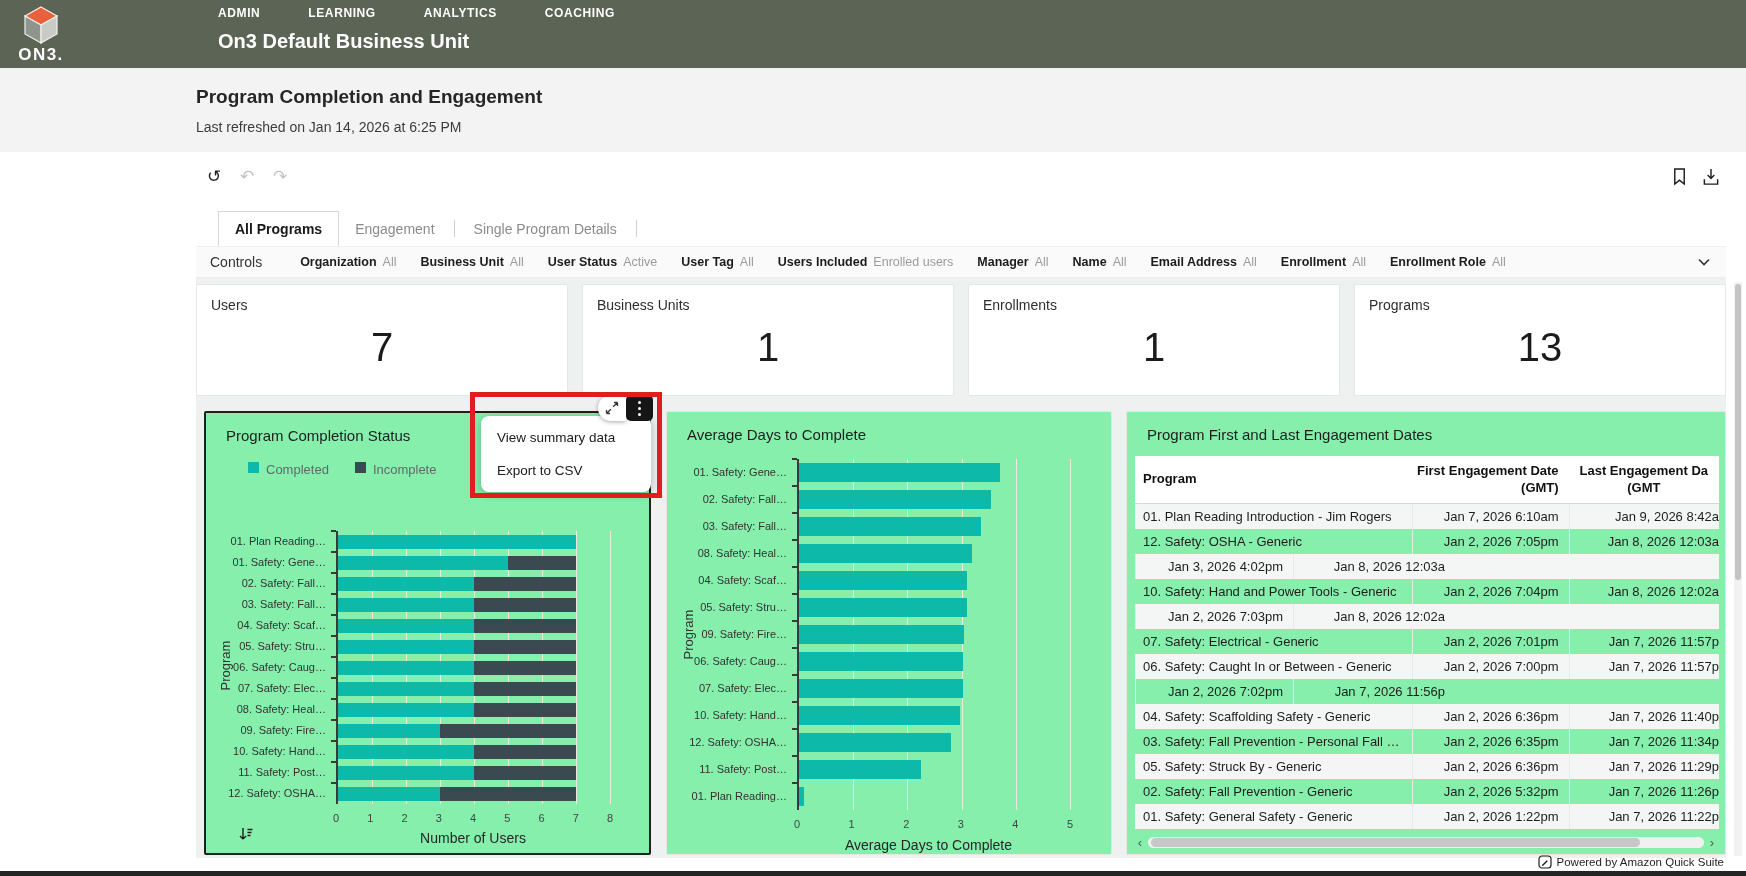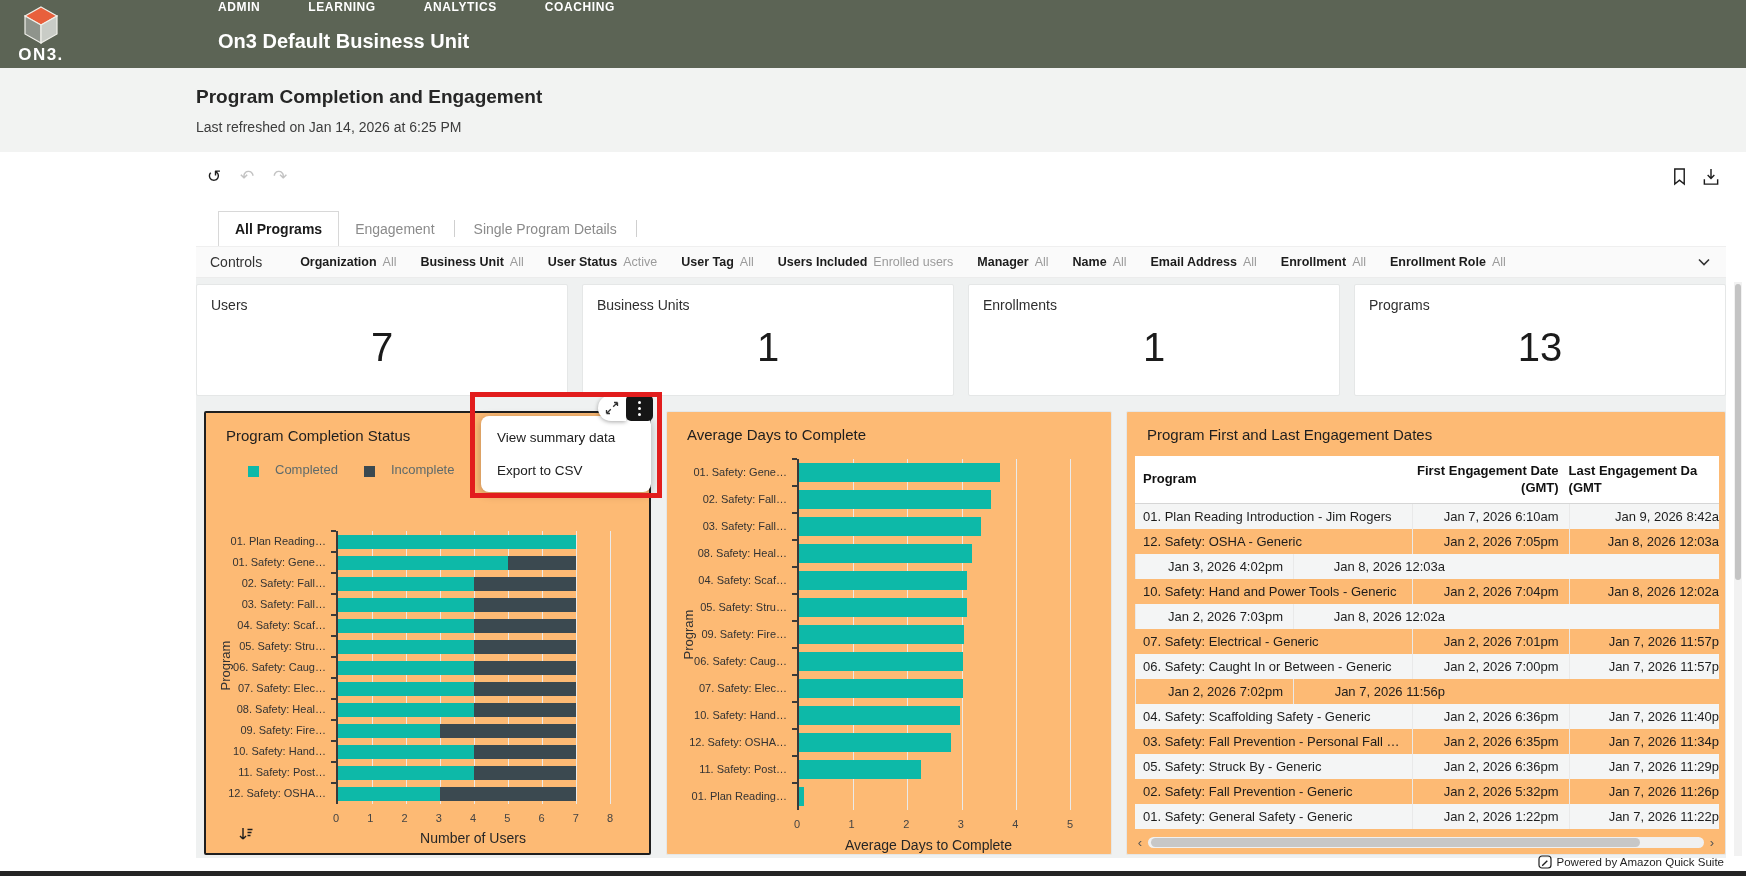--- a/index.html
+++ b/index.html
@@ -3,21 +3,21 @@
 <meta charset="utf-8">
 <style>
   * { box-sizing: border-box; margin: 0; padding: 0; }
   html,body { width:1746px; height:876px; }
   body { position:relative; font-family:"Liberation Sans", sans-serif; background:#ffffff; overflow:hidden; }
 
   
   .app-header { position:absolute; top:0; left:0; width:100%; height:68px; background:#5c6455; z-index:5; }
   .logo { position:absolute; left:6px; top:1px; width:70px; height:66px; display:flex; flex-direction:column; align-items:center; justify-content:center; cursor:pointer; }
   .logo-text { font-size:17px; font-weight:bold; color:#ffffff; letter-spacing:1.5px; line-height:1; margin-top:1px; }
-  .nav { position:absolute; left:218px; top:0; height:26px; display:flex; gap:48px; }
+  .nav { position:absolute; left:218px; top:0; height:26px; display:flex; align-items:center; gap:48px; }
   .nav-item { color:#ffffff; font-size:12px; font-weight:bold; letter-spacing:.6px; cursor:pointer; white-space:nowrap; }
   .header-title { position:absolute; left:218px; top:30px; color:#ffffff; font-size:20px; font-weight:bold; }
 
   
   .band { position:absolute; top:68px; left:0; width:100%; height:84px; background:#f2f3f2; }
   .page-title { position:absolute; left:196px; top:86px; font-size:19px; font-weight:bold; color:#262626; }
   .page-sub { position:absolute; left:196px; top:119px; font-size:14px; color:#3c3c3c; }
 
   
   .toolbar { position:absolute; left:196px; top:164px; width:1530px; height:28px; }
@@ -43,29 +43,29 @@
   .fval { color:#9b9b9b; }
   .controls-chevron { margin-left:auto; flex:none; cursor:pointer; display:flex; }
 
   
   .canvas { position:absolute; left:196px; top:278px; width:1530px; height:580px; background:#eff1f1; }
   .kpi-row { position:absolute; left:0; top:6px; width:100%; display:flex; gap:14px; }
   .kpi-card { flex:1; height:112px; background:#fff; border:1px solid #e5e7e7; border-radius:2px; position:relative; }
   .kpi-label { position:absolute; left:14px; top:12px; font-size:14px; color:#2e2e2e; }
   .kpi-value { position:absolute; left:0; right:0; top:40px; text-align:center; font-size:40px; color:#1b1b1b; }
 
-  .chart-card { position:absolute; top:133px; height:444px; background:#fdba74; border:1px solid #e5e7e7; border-radius:2px; }
+  .chart-card { position:absolute; top:133px; height:444px; background:#86efac; border:1px solid #e5e7e7; border-radius:2px; }
   #card-completion { left:8px; width:447px; border:2px solid #1f1f1f; }
   #card-avgdays   { left:470px; width:446px; }
   #card-table     { left:930px; width:600px; }
   .card-title { font-size:15px; color:#1e1e1e; padding:14px 0 0 20px; }
 
   
   .legend { display:flex; gap:26px; margin:18px 0 0 42px; }
-  .legend-item { display:flex; align-items:flex-end; gap:16px; font-size:13px; color:#5f6b6b; cursor:pointer; }
+  .legend-item { display:flex; align-items:flex-start; gap:7px; font-size:13px; color:#5f6b6b; cursor:pointer; }
   .legend-swatch { width:11px; height:11px; display:inline-block; }
   #c1-ylab { position:absolute; left:-16px; top:245px; transform:rotate(-90deg); font-size:13px; color:#333; width:70px; text-align:center; }
   #c2-ylab { position:absolute; left:-14px; top:215px; transform:rotate(-90deg); font-size:13px; color:#333; width:70px; text-align:center; }
 
   .labels-col { position:absolute; }
   .c-label { font-size:11px; color:#333; text-align:right; padding-right:8px; white-space:nowrap; overflow:hidden; }
   #c1-labels { left:0; top:118px; width:128px; }
   #c1-labels .c-label { height:21px; line-height:21px; }
   #c2-labels { left:0; top:47px; width:128px; }
   #c2-labels .c-label { height:27px; line-height:27px; }
@@ -90,21 +90,21 @@
   #c1-xlabel { left:130px; top:417px; width:274px; }
   #c2-xlabel { left:120px; top:425px; width:283px; }
   .sort-icon { position:absolute; left:32px; top:413px; cursor:pointer; }
 
   
   .table-wrap { position:absolute; left:8px; top:44px; width:584px; overflow:hidden; }
   .thead { display:flex; border-bottom:1px solid #d6d6d6; height:48px; align-items:center; background:#fff; }
   .th { font-size:13px; font-weight:bold; color:#111; line-height:1.3; }
   .th-0 { width:280px; padding-left:8px; }
   .th-1 { width:158px; text-align:right; padding-right:10px; }
-  .th-2 { width:152px; text-align:left; }
+  .th-2 { width:152px; text-align:center; }
   .trow { display:flex; height:25px; line-height:25px; font-size:13px; color:#1d1d1d; cursor:default; }
   .trow.zebra { background:#f4f5f5; }
   .td { white-space:nowrap; overflow:hidden; }
   .td-0 { width:280px; padding-left:8px; }
   .td-1 { width:158px; text-align:right; padding-right:10px; border-left:1px solid #e9e9e9; }
   .td-2 { width:152px; text-align:right; border-left:1px solid #e9e9e9; }
   .hscroll { position:absolute; left:8px; right:8px; bottom:5px; height:13px; display:flex; align-items:center; gap:3px; }
   .hs-arrow { font-size:13px; color:#555; width:10px; text-align:center; line-height:13px; cursor:pointer; }
   .hs-track { flex:1; height:11px; background:#f0f0f0; border-radius:6px; position:relative; cursor:pointer; }
   .hs-thumb { position:absolute; left:3px; top:1px; height:9px; width:88%; background:#c7c7c7; border-radius:5px; cursor:grab; }

